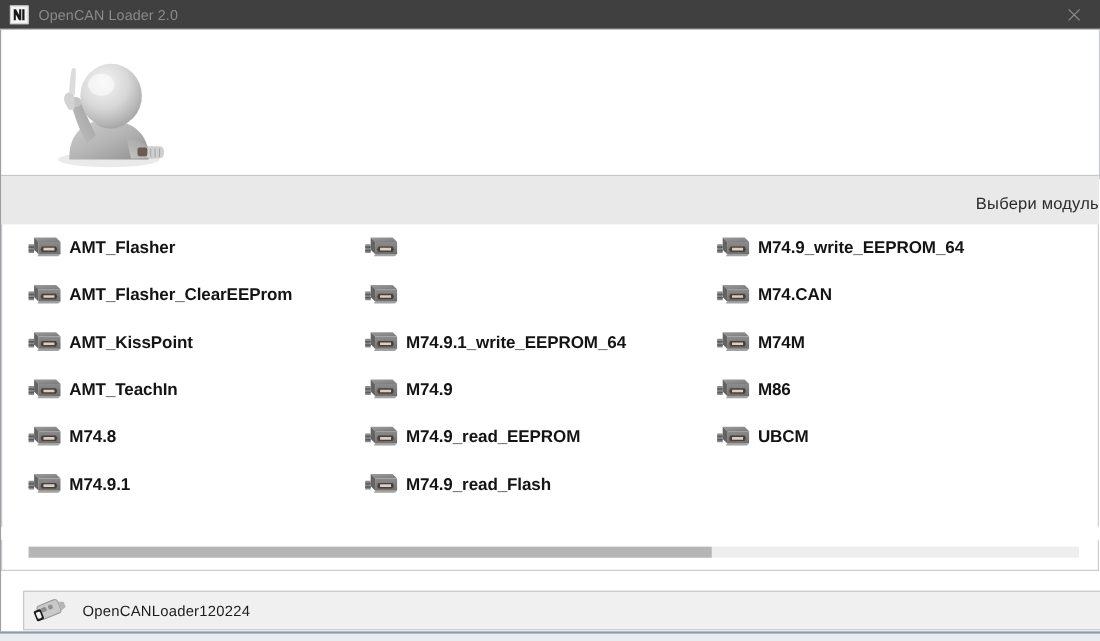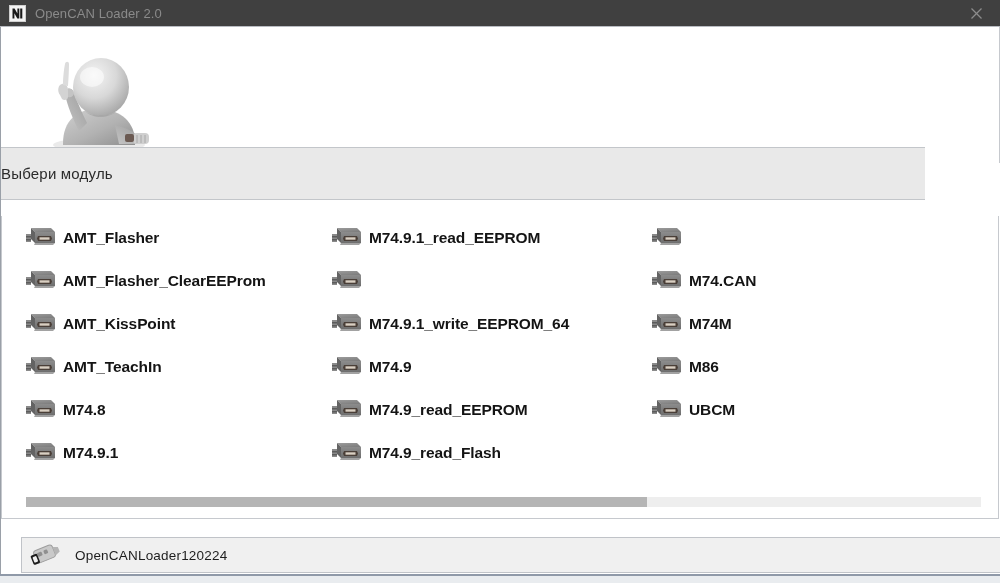--- a/index.html
+++ b/index.html
@@ -78,41 +78,41 @@
     position: absolute;
     left: 18px;
     top: 12px;
     width: 150px;
     height: 120px;
   }
 
   
   .header-band {
     position: absolute;
-    left: 1px; top: 147px;
-    width: 924px;
+    left: 1px; top: 159px;
+    width: 998px;
     height: 53px;
     background: #e9e9e9;
     border-top: 1px solid #c3c6ca;
     border-bottom: 1px solid #c3c6ca;
     box-sizing: border-box;
     display: flex;
     align-items: center;
-    justify-content: flex-start;
+    justify-content: flex-end;
   }
   .header-title {
     font-size: 15px;
     color: #2b2b2b;
     letter-spacing: 0.2px;
   }
 
   
   .list-area {
     position: absolute;
-    left: 1px; top: 216px;
+    left: 1px; top: 204px;
     width: 998px;
     height: 275px;
     background: #ffffff;
     border-left: 1px solid #c6c9ce;
     border-right: 1px solid #c6c9ce;
     box-sizing: border-box;
     overflow: hidden;
   }
   .columns {
     position: absolute;
@@ -488,21 +488,20 @@
   <path d="M11 7 L31 7 L31 18 L11 18 Z" fill="url(#ecuFront)"></path>
   <path d="M7 3 L11 7 L11 18 L7 14 Z" fill="#636363"></path>
   <path d="M2 9 L7 9 L7 17 L2 17 Z" fill="#8a8a8a"></path>
   <rect x="2" y="11" width="5" height="1.5" fill="#5c5c5c"></rect>
   <rect x="2" y="14" width="5" height="1.5" fill="#5c5c5c"></rect>
   <path d="M14 11 L27 11 L28 13.5 L27 16 L14 16 L13 13.5 Z" fill="#4a3f38"></path>
   <path d="M15.5 12.3 L25.5 12.3 L25.5 14.7 L15.5 14.7 Z" fill="#d9cfc2"></path>
   <path d="M11 18 L31 18 L29 20 L10 20 Z" fill="#555555" opacity="0.55"></path>
 </svg>
             </span>
-          <span class="module-label">M74.9.1_read_EEPROM</span>
         </div>
         <div class="module-item">
           <span class="module-icon">
               <svg width="34" height="26" viewBox="0 0 34 26">
   <defs>
     <linearGradient id="ecuTop" x1="0" y1="0" x2="0.6" y2="1">
       <stop offset="0%" stop-color="#9c9c9c"></stop>
       <stop offset="100%" stop-color="#7f7f7f"></stop>
     </linearGradient>
     <linearGradient id="ecuFront" x1="0" y1="0" x2="0" y2="1">
@@ -646,20 +645,21 @@
   <path d="M11 7 L31 7 L31 18 L11 18 Z" fill="url(#ecuFront)"></path>
   <path d="M7 3 L11 7 L11 18 L7 14 Z" fill="#636363"></path>
   <path d="M2 9 L7 9 L7 17 L2 17 Z" fill="#8a8a8a"></path>
   <rect x="2" y="11" width="5" height="1.5" fill="#5c5c5c"></rect>
   <rect x="2" y="14" width="5" height="1.5" fill="#5c5c5c"></rect>
   <path d="M14 11 L27 11 L28 13.5 L27 16 L14 16 L13 13.5 Z" fill="#4a3f38"></path>
   <path d="M15.5 12.3 L25.5 12.3 L25.5 14.7 L15.5 14.7 Z" fill="#d9cfc2"></path>
   <path d="M11 18 L31 18 L29 20 L10 20 Z" fill="#555555" opacity="0.55"></path>
 </svg>
             </span>
+          <span class="module-label">M74.9_write_EEPROM_64</span>
         </div>
         <div class="module-item">
           <span class="module-icon">
               <svg width="34" height="26" viewBox="0 0 34 26">
   <defs>
     <linearGradient id="ecuTop" x1="0" y1="0" x2="0.6" y2="1">
       <stop offset="0%" stop-color="#9c9c9c"></stop>
       <stop offset="100%" stop-color="#7f7f7f"></stop>
     </linearGradient>
     <linearGradient id="ecuFront" x1="0" y1="0" x2="0" y2="1">

